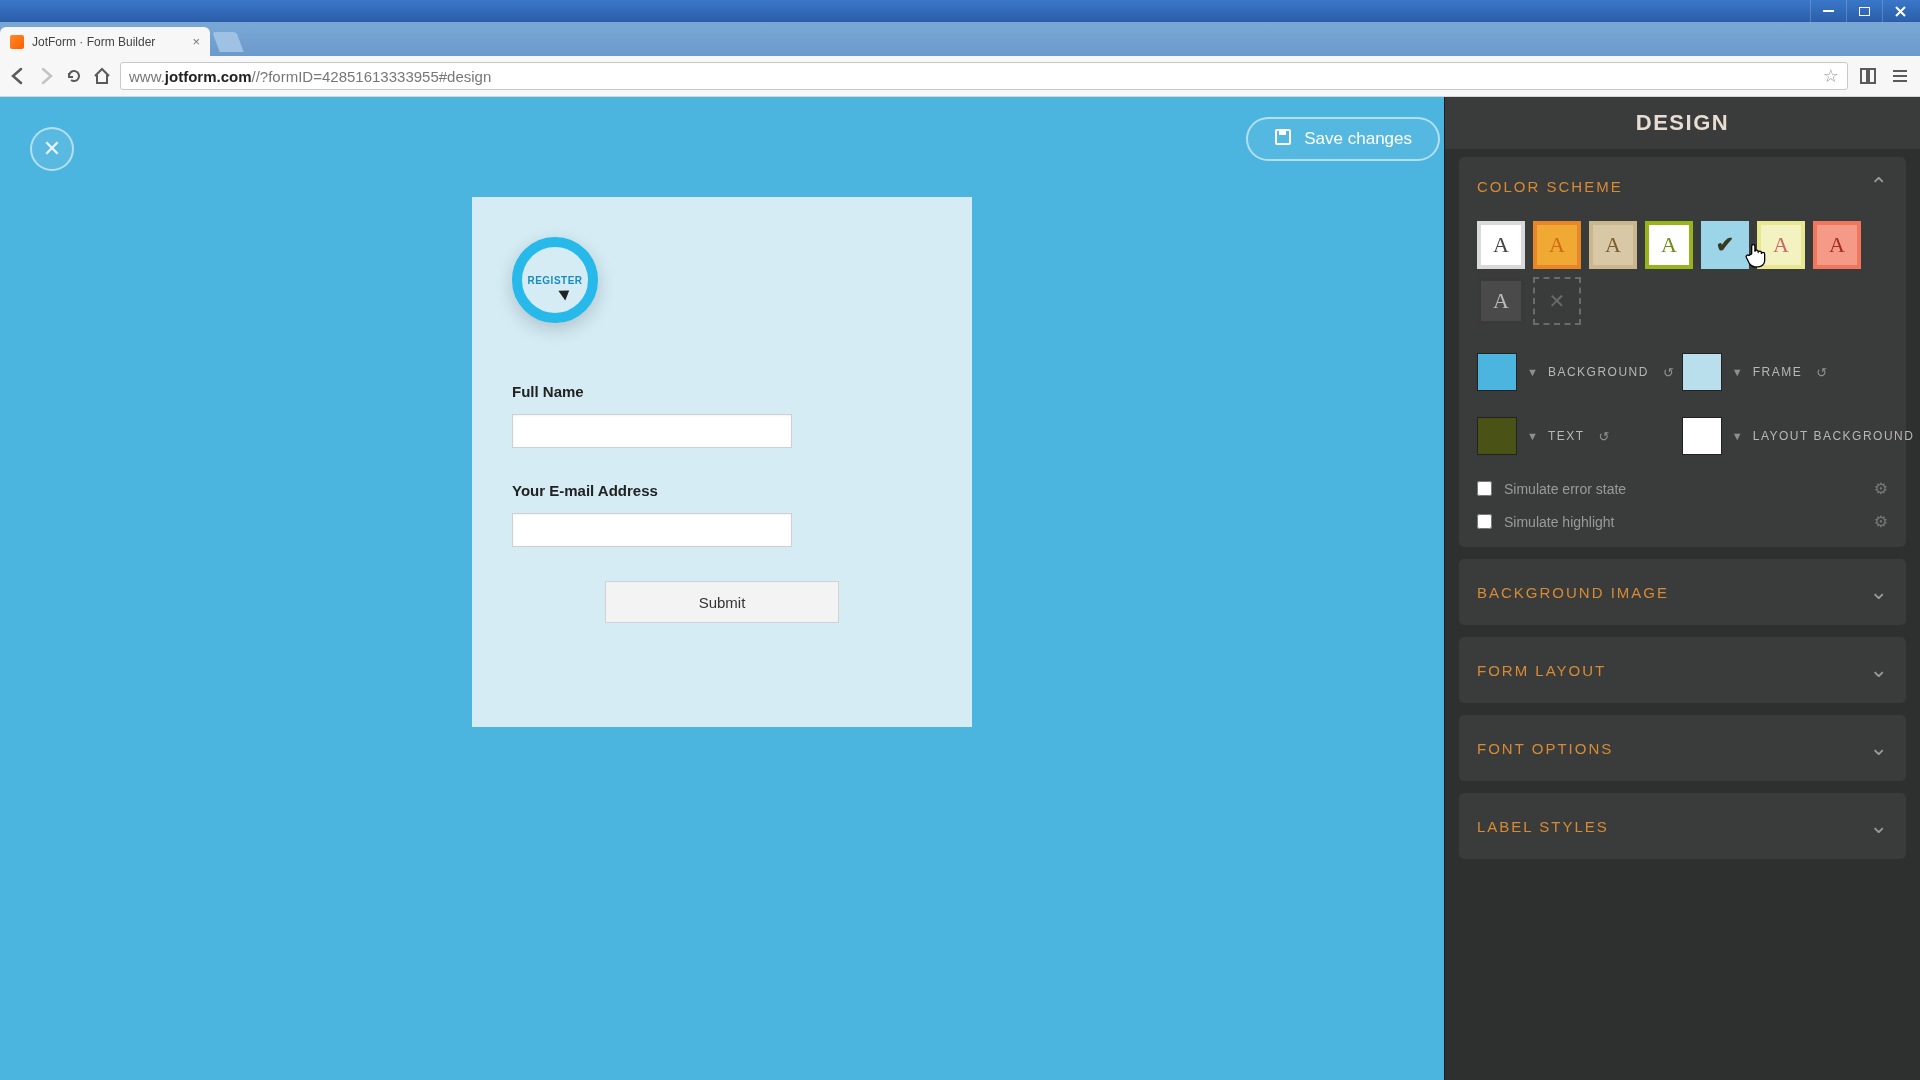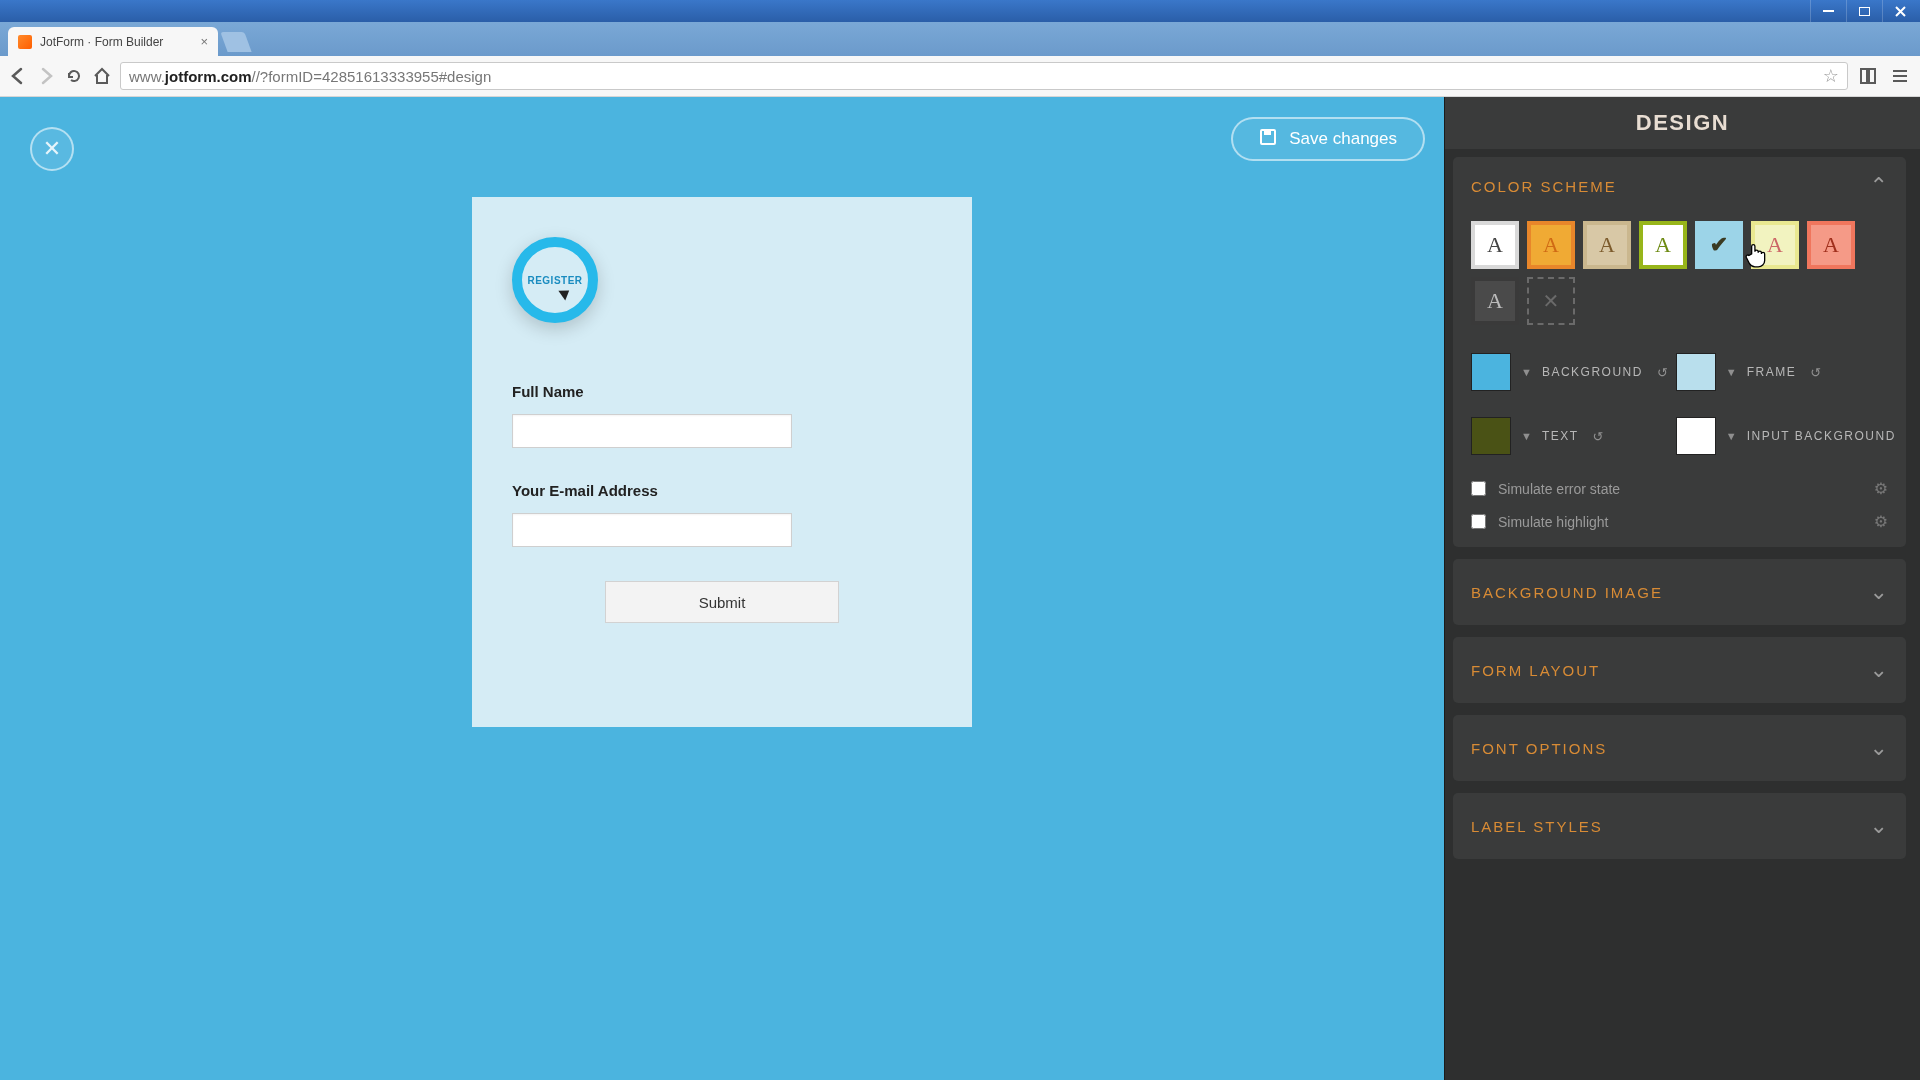--- a/index.html
+++ b/index.html
@@ -14,21 +14,21 @@
   }
   .os-btn {
     width: 36px; display:flex; align-items:center; justify-content:center;
     color:#fff; font-size:12px; border-left:1px solid rgba(255,255,255,.2);
   }
   .os-min svg, .os-max svg, .os-close svg { display:block; }
 
   
   .tab-strip {
     height: 34px; background: linear-gradient(#7aa8d6,#6b9acb);
-    display:flex; align-items:flex-end; padding-left:8px;
+    display:flex; align-items:flex-end; padding-left:0;
   }
   .tab {
     height: 29px; width: 210px; background:#f7f7f7;
     border-top-left-radius:6px; border-top-right-radius:6px;
     display:flex; align-items:center; padding:0 10px; gap:8px;
     position:relative;
   }
   .tab-favico {
     width:14px; height:14px; border-radius:2px;
     background: linear-gradient(135deg,#ff8a2b,#ff5e00);
@@ -80,21 +80,21 @@
 
   .close-circle {
     position:absolute; top:30px; left:30px;
     width:44px; height:44px; border-radius:50%;
     border:2px solid rgba(255,255,255,.55);
     display:flex; align-items:center; justify-content:center;
     color:rgba(255,255,255,.85); font-size:22px; cursor:pointer;
     background: rgba(255,255,255,.08);
   }
   .save-pill {
-    position:absolute; top:20px; right:19px;
+    position:absolute; top:20px; right:4px;
     height:44px; padding: 12px 26px;
     border:2px solid rgba(255,255,255,.55);
     border-radius:24px;
     display:flex; align-items:center; gap:12px;
     color:#fff; font-size:17px; cursor:pointer;
     background: rgba(255,255,255,.06);
   }
 
   .form-frame {
     margin: 100px auto 60px; width:500px; min-height:530px;
@@ -153,21 +153,21 @@
     position:relative;
   }
   .panel-tabs { display:flex; height:52px; }
   .ptab {
     flex:1; display:flex; align-items:center; justify-content:center;
     font-size:22px; letter-spacing:1.5px; font-weight:700; cursor:pointer;
   }
   .ptab.active { background:#3a3b3b; color:#e8ddd2; }
   .ptab.inactive { background:#232424; color:#d88b35; }
 
-  .panel-body { flex:1; overflow-y:auto; padding: 8px 14px 8px 8px;}
+  .panel-body { flex:1; overflow-y:auto; padding: 8px 14px 8px 8px; margin-left: 6px;}
   .panel-body::-webkit-scrollbar { width:12px; background:#222;}
   .panel-body::-webkit-scrollbar-thumb { background:#4a4a4a; border-radius:6px;}
 
   .section {
     background:#3a3b3b; border-radius:5px; margin-bottom:12px;
     padding: 16px 18px;
   }
   .sec-head { display:flex; justify-content:space-between; align-items:center; cursor:pointer;}
   .sec-title { color:#d88b35; letter-spacing:2px; font-size:15px;}
   .chev { color:#9b9b9b; font-size:22px; }
@@ -363,21 +363,21 @@
           </div>
           <div class="color-row">
             <div class="color-chip" style="background:#4a5215"></div>
             <span class="dd-caret">▼</span>
             <span class="color-label">TEXT</span>
             <span class="reset-ico">↺</span>
           </div>
           <div class="color-row">
             <div class="color-chip" style="background:#ffffff"></div>
             <span class="dd-caret">▼</span>
-            <span class="color-label">INPUT BACKGROUND</span>
+            <span class="color-label">LAYOUT BACKGROUND</span>
           </div>
         </div>
 
         <div class="sim-row">
           <input type="checkbox" style="">
           <span class="sim-label">Simulate error state</span>
           <span class="gear">⚙</span>
         </div>
         <div class="sim-row" style="margin-top:14px;">
           <input type="checkbox" style="">

